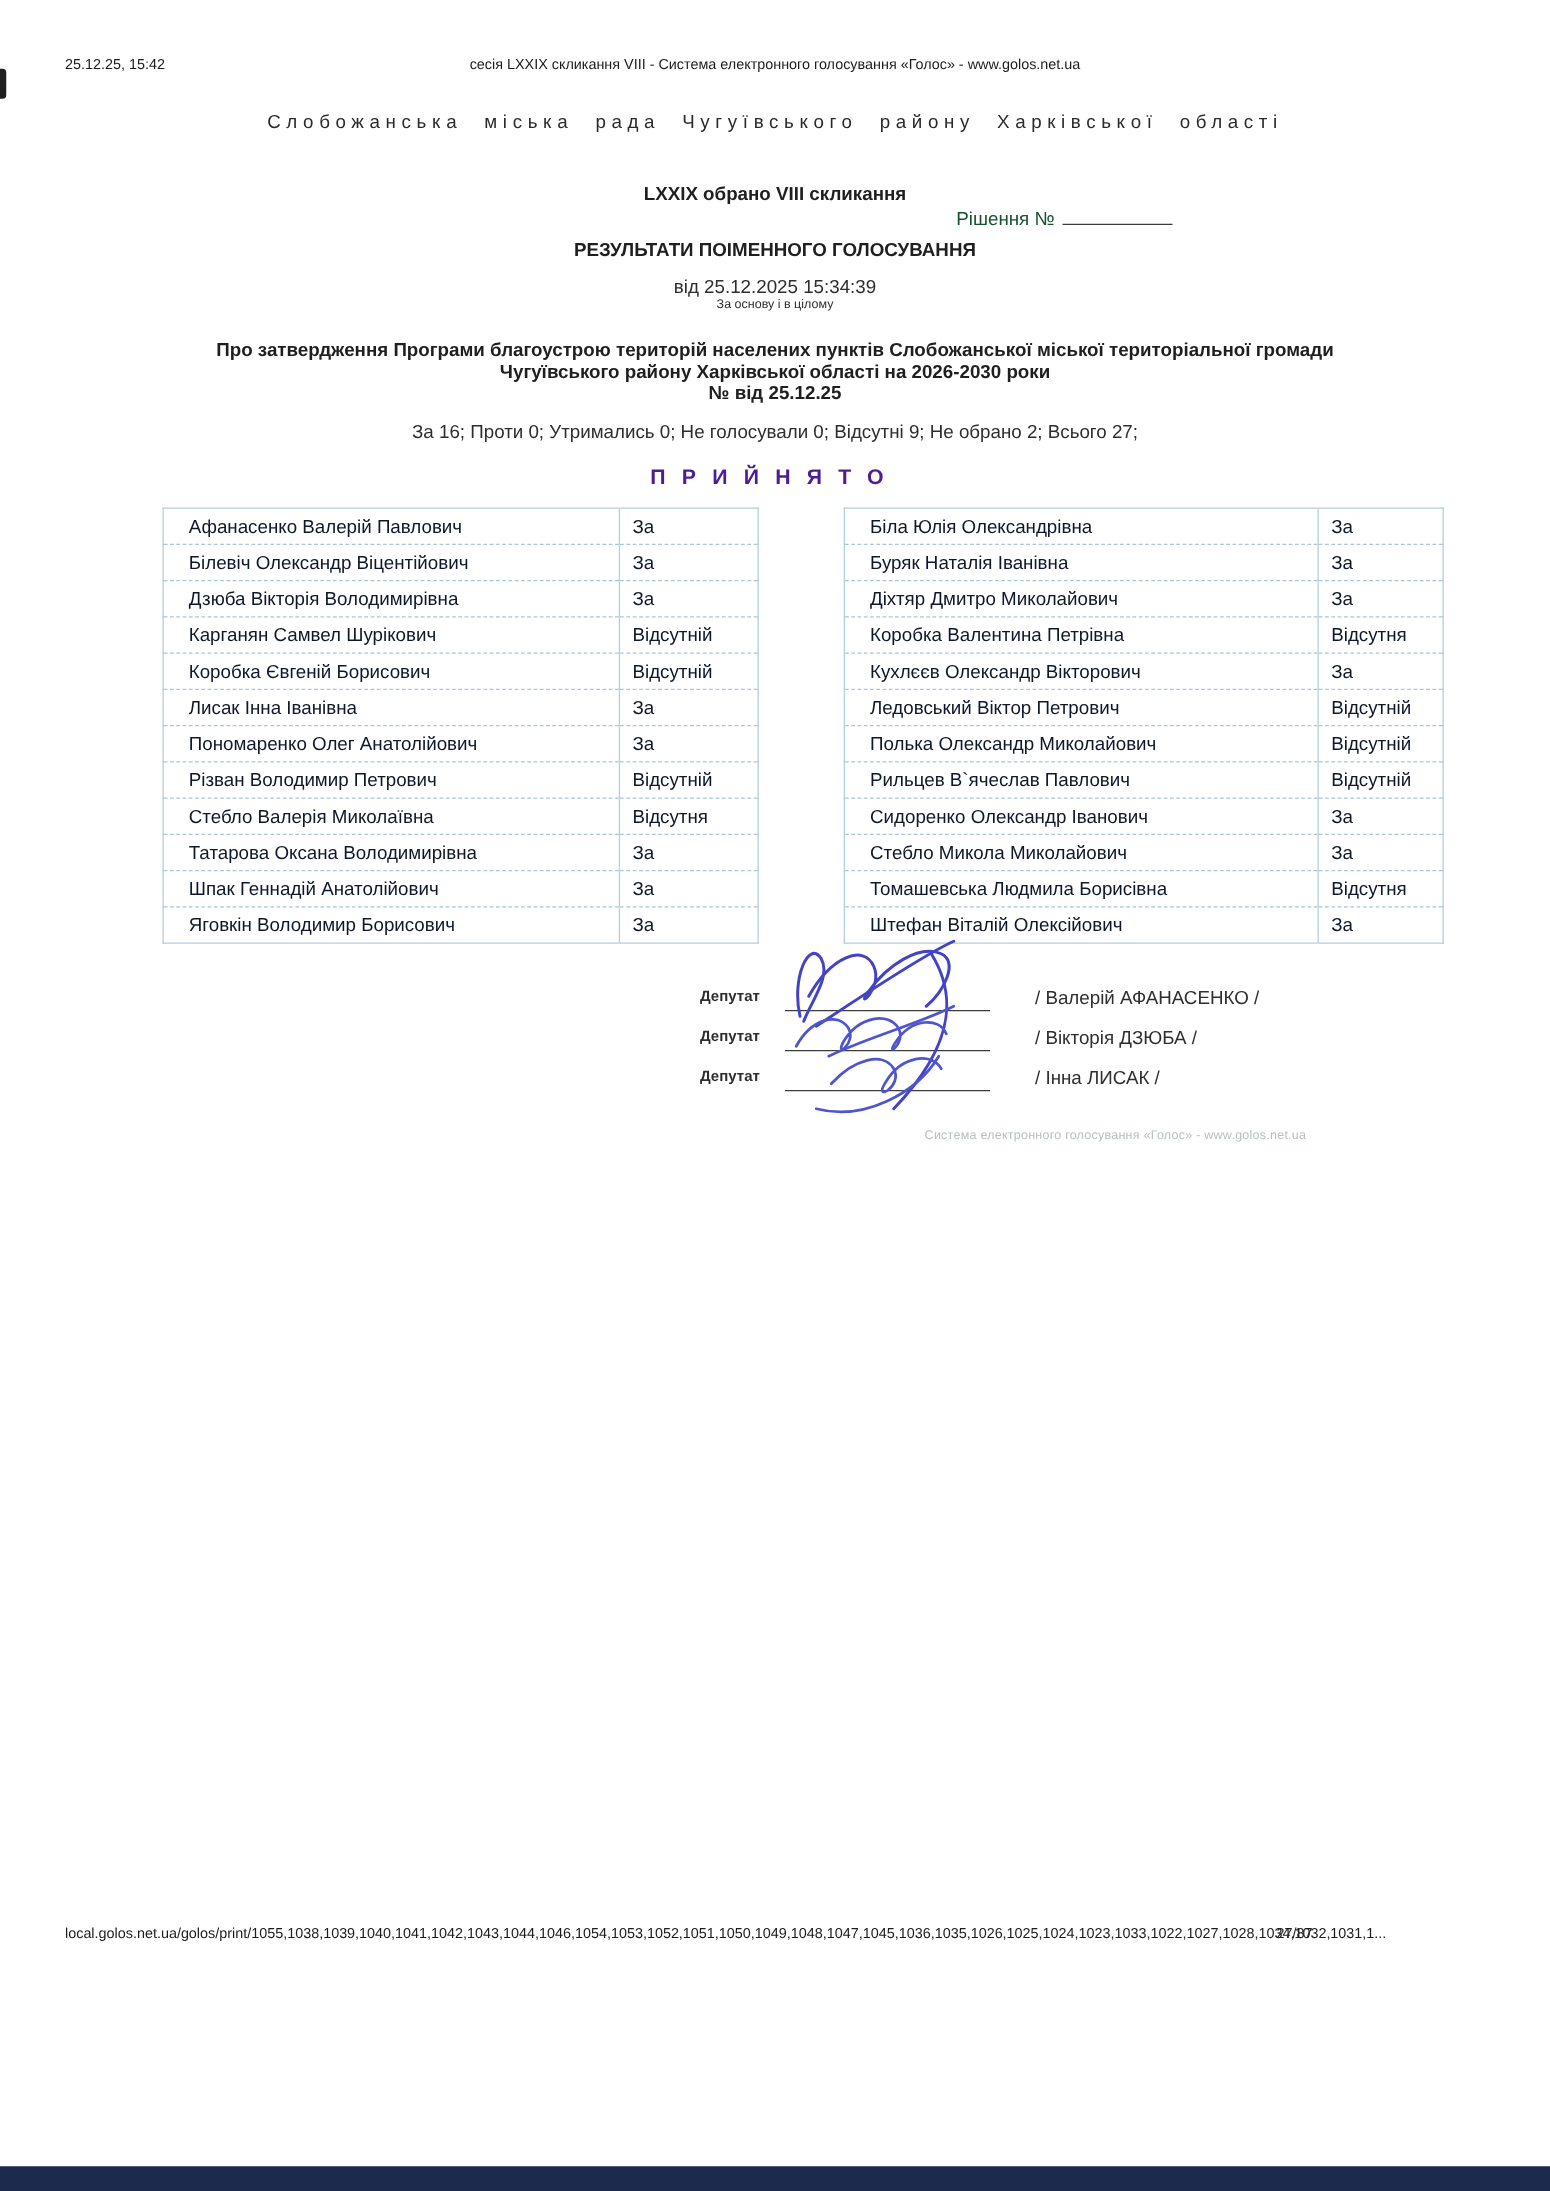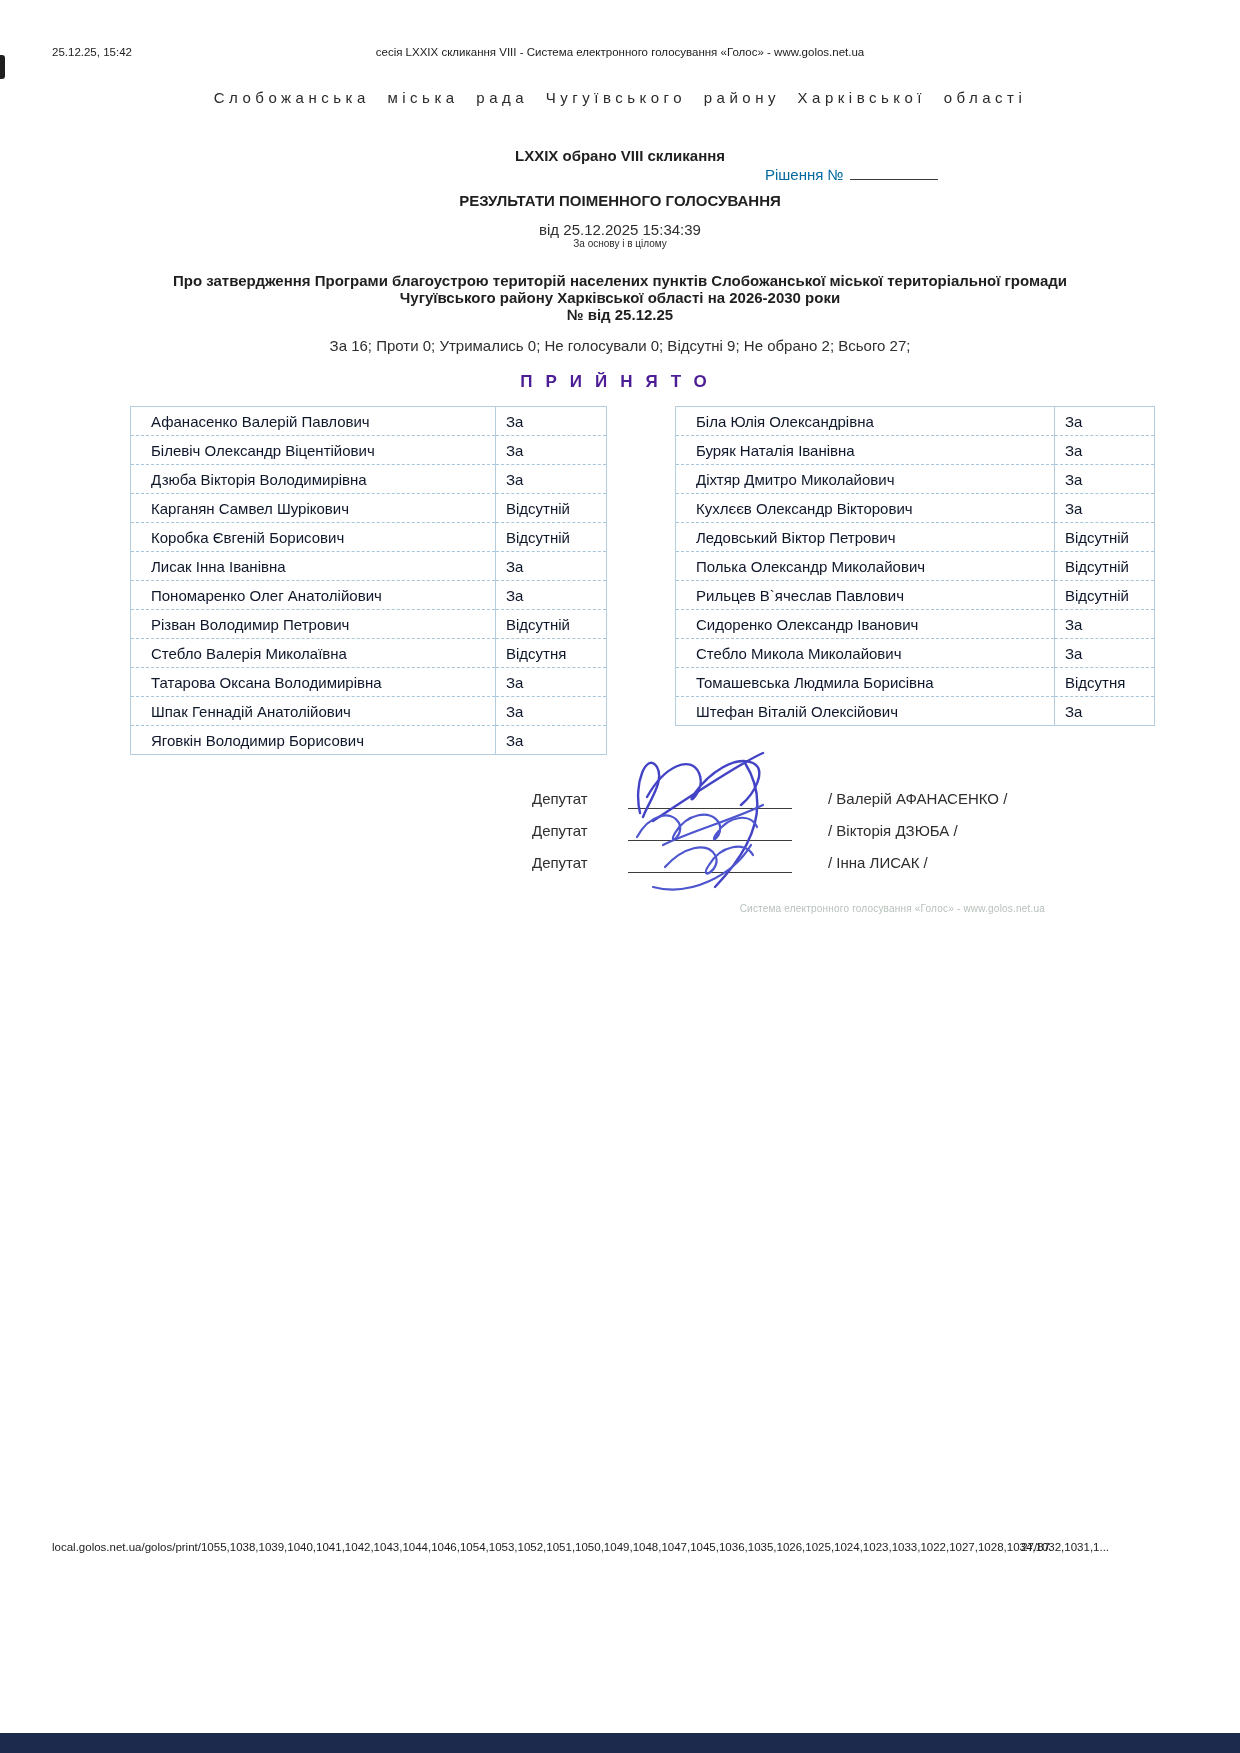--- a/index.html
+++ b/index.html
@@ -18,40 +18,40 @@
   .print-meta{font-size:11.5px;color:#1c1c1c;}
   .print-header-left{left:52px;top:46px;}
   .print-header-center{top:46px;}
   .print-footer-url{left:52px;top:1541px;}
   .print-footer-page{top:1541px;right:190px;}
 
   .scan-artifact{left:0;top:55px;width:5px;height:24px;background:#1f1f1f;border-radius:0 3px 3px 0;}
 
   .council-title{top:89px;font-size:15px;letter-spacing:4.5px;word-spacing:9px;color:#2a2a2a;}
   .session-line{top:147px;font-size:15px;font-weight:bold;color:#1f1f1f;}
-  .decision{top:165px;left:765px;font-size:15px;color:#0369a1;white-space:nowrap;}
+  .decision{top:165px;left:765px;font-size:15px;color:#14532d;white-space:nowrap;}
   .decision .blank-line{display:inline-block;width:88px;border-bottom:1.5px solid #3a3a3a;height:14px;margin-left:6px;}
   .results-title{top:192px;font-size:15px;font-weight:bold;color:#1f1f1f;}
   .vote-datetime{top:221px;font-size:15px;}
   .vote-basis{top:238px;font-size:10px;}
   .subject{top:272px;font-size:15px;font-weight:bold;line-height:17px;color:#1f1f1f;}
   .summary-line{top:337px;font-size:15px;}
   .result-line{top:372px;font-size:17px;font-weight:bold;letter-spacing:13px;color:#4c1d95;}
 
   
   table.votes{border-collapse:collapse;table-layout:fixed;font-size:15px;color:#0f172a;}
   table.votes{border:1px solid #b4cddf;}
   table.votes td{height:28px;border-bottom:1px dashed #a7c6db;padding:0;vertical-align:middle;overflow:hidden;white-space:nowrap;}
   table.votes td.name-cell{border-right:1px solid #b4cddf;padding-left:20px;}
   table.votes td.vote-cell{padding-left:10px;}
   #table-left{left:130px;top:406px;width:477px;}
   #table-left td.name-cell{width:344px;}
   #table-right{left:675px;top:406px;width:480px;}
   #table-right td.name-cell{width:358px;}
-  .sig-label{left:532px;font-size:15px;}
+  .sig-label{left:560px;font-size:12px;font-weight:bold;}
   .sig-line{left:628px;width:164px;border-bottom:1.4px solid #3c3c3c;height:22px;}
   .sig-name{left:828px;font-size:15px;white-space:nowrap;}
   .ink-svg{left:595px;top:735px;pointer-events:none;}
 
   .watermark{top:903px;right:195px;font-size:10px;color:#b7c1ba;letter-spacing:.2px;}
 
   .bottom-bar{left:0;top:1733px;width:100%;height:20px;background:#1c2a4d;}
 </style>
 </head>
 <body>
@@ -140,20 +140,24 @@
           <td class="name-cell">Біла Юлія Олександрівна</td>
           <td class="vote-cell">За</td>
         </tr>
         <tr>
           <td class="name-cell">Буряк Наталія Іванівна</td>
           <td class="vote-cell">За</td>
         </tr>
         <tr>
           <td class="name-cell">Діхтяр Дмитро Миколайович</td>
           <td class="vote-cell">За</td>
+        </tr>
+        <tr>
+          <td class="name-cell">Коробка Валентина Петрівна</td>
+          <td class="vote-cell">Відсутня</td>
         </tr>
         <tr>
           <td class="name-cell">Кухлєєв Олександр Вікторович</td>
           <td class="vote-cell">За</td>
         </tr>
         <tr>
           <td class="name-cell">Ледовський Віктор Петрович</td>
           <td class="vote-cell">Відсутній</td>
         </tr>
         <tr>

